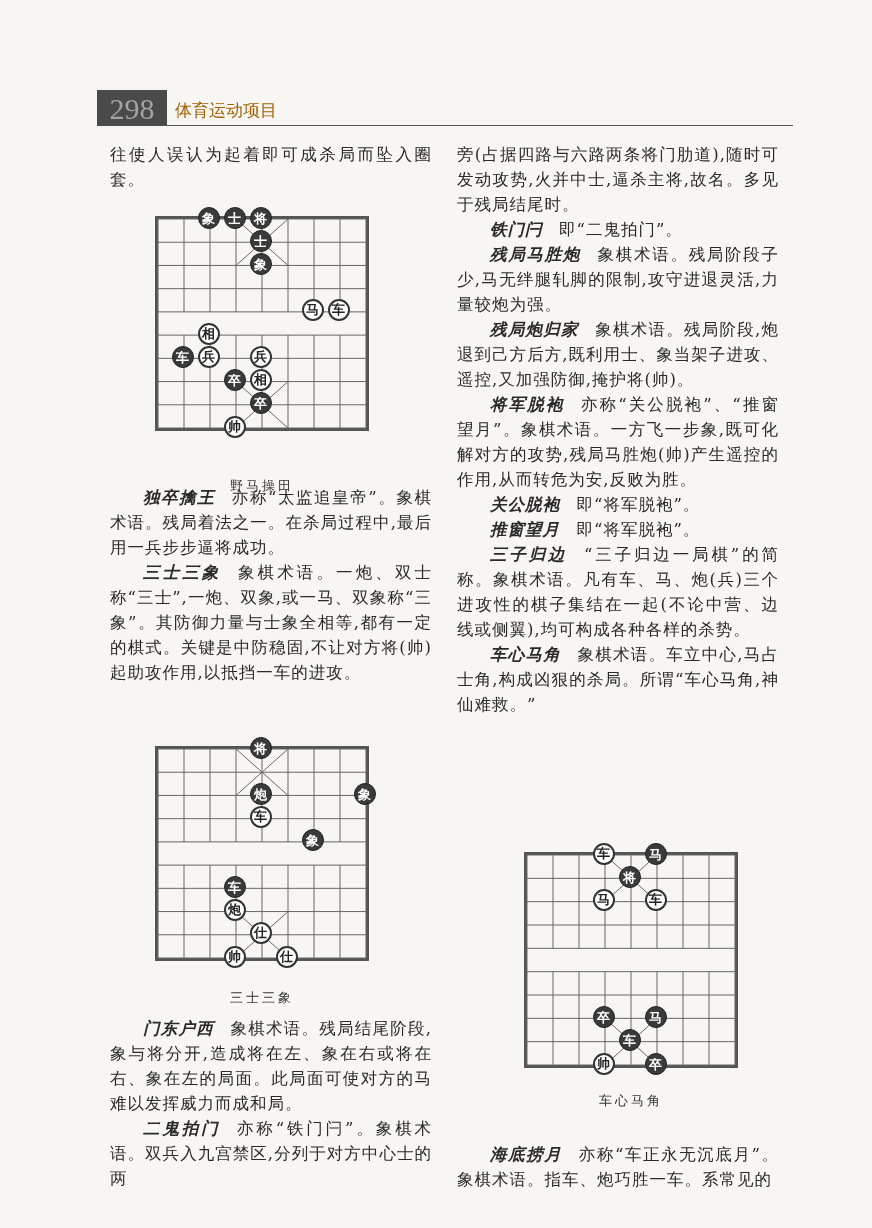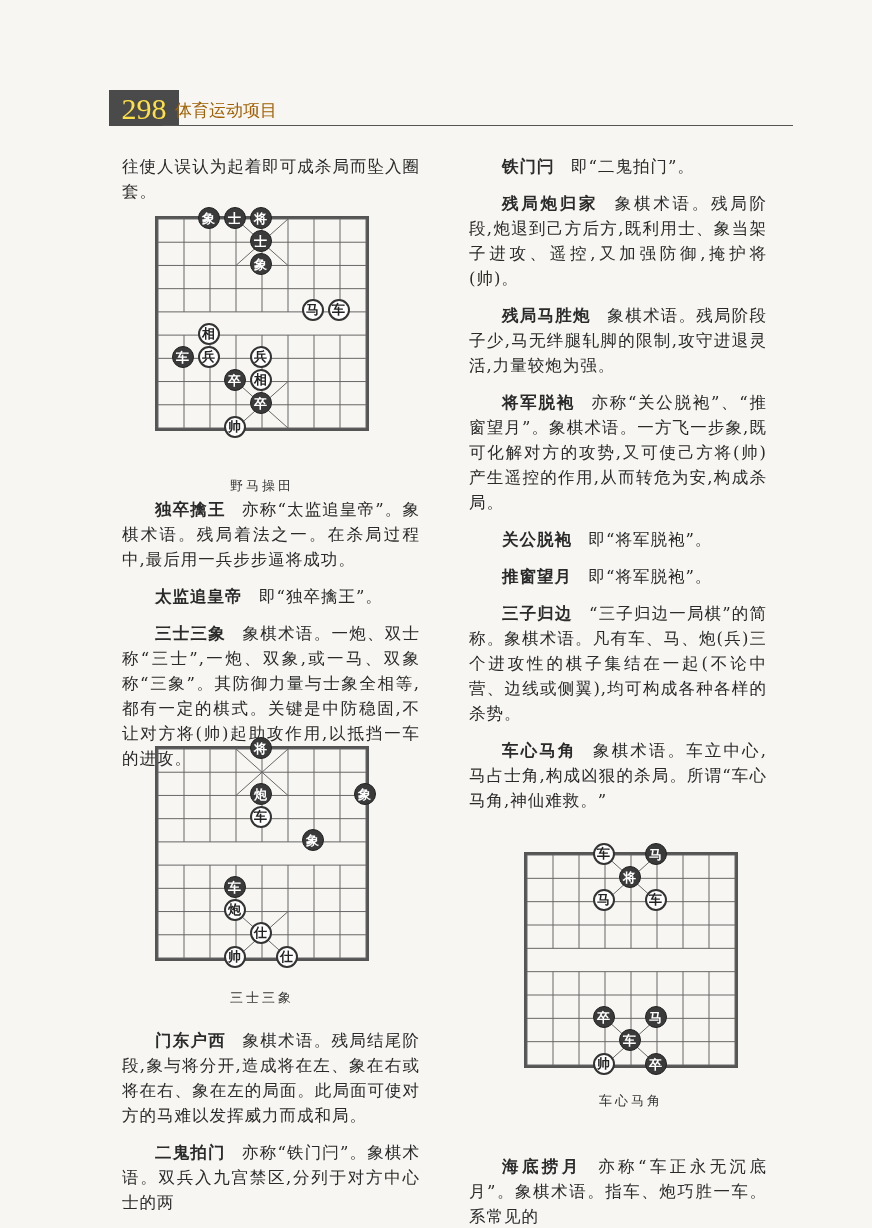--- a/index.html
+++ b/index.html
@@ -4,39 +4,39 @@
 <style>
   html, body { margin: 0; padding: 0; }
   body {
     width: 872px; height: 1228px; position: relative; overflow: hidden;
     background: #f7f6f2;
     font-family: "DejaVu Serif", "Liberation Serif", serif;
     color: #2a2a2a;
   }
   .header { position: absolute; left: 93px; top: 90px; width: 700px; height: 36px; }
   .page-num {
-    position: absolute; left: 16px; top: 0; width: 70px; height: 36px;
-    background: #4a4a4a; color: #fde047;
+    position: absolute; left: 4px; top: 0; width: 70px; height: 36px;
+    background: #4a4a4a; color: #a3a3a3;
     font-family: "Liberation Serif", serif; font-size: 30px; line-height: 38px; text-align: center;
   }
   .section-title {
     position: absolute; left: 82px; top: 8px; font-size: 17px; line-height: 24px; color: #a16207;
     font-family: "DejaVu Sans", sans-serif;
   }
   .header-rule { position: absolute; left: 70px; right: 0; bottom: 0; height: 1px; background: #555; }
 
   .col { position: absolute; top: 142px; width: 322px; }
   .col-left { left: 110px; }
   .col-right { left: 457px; }
   .para {
     font-size: 16.5px; line-height: 25px; letter-spacing: 1px; text-align: justify;
-    margin: 12px; text-indent: 2em;
+    margin: 0; text-indent: 2em;
   }
   .para.noindent { text-indent: 0; }
-  .term { font-family: "DejaVu Sans", sans-serif; font-weight: bold; margin-right: 1em; }
+  .term { font-family: "DejaVu Sans", sans-serif; font-weight: bold; margin-right: 1em; font-style: italic; }
 
   .figure { position: absolute; }
   .board { position: absolute; border: 3px solid #555; box-sizing: border-box; background: transparent; }
   .board svg { position: absolute; left: 0; top: 0; overflow: visible; }
   .caption { position: absolute; font-size: 13px; letter-spacing: 3px; text-align: center; color: #333; }
   .piece {
     position: absolute; width: 22px; height: 22px; border-radius: 50%;
     font-family: "DejaVu Sans", sans-serif; font-size: 13px; font-weight: bold;
     line-height: 22px; text-align: center; box-sizing: border-box;
   }
@@ -104,21 +104,20 @@
       <div class="piece black" style="left: 65.5px; top: 150.056px;">卒</div>
       <div class="piece red" style="left: 91.5px; top: 150.056px;">相</div>
       <div class="piece black" style="left: 91.5px; top: 173.278px;">卒</div>
       <div class="piece red" style="left: 65.5px; top: 196.5px;">帅</div>
     </div>
   <div class="caption" style="left:0; width:214px; top:242px;margin-top:19px;">野马操田</div>
 </div>
 
 <div class="col col-left" style="top:485px;">
   <p class="para"><span class="term">独卒擒王</span><span>亦称“太监追皇帝”。象棋术语。残局着法之一。在杀局过程中,最后用一兵步步逼将成功。</span></p>
-  <p class="para"><span class="term">太监追皇帝</span><span>即“独卒擒王”。</span></p>
   <p class="para"><span class="term">三士三象</span><span>象棋术语。一炮、双士称“三士”,一炮、双象,或一马、双象称“三象”。其防御力量与士象全相等,都有一定的棋式。关键是中防稳固,不让对方将(帅)起助攻作用,以抵挡一车的进攻。</span></p>
 </div>
 
 <div class="figure" style="left:155px; top:746px; width:214px; height:262px;">
   <div class="board" id="board1" style="left:0; top:0; width:214px; height:215px;">
       <svg width="208" height="209">
         <line x1="0" y1="0" x2="208" y2="0" stroke="#666" stroke-width="1"></line>
         <line x1="0" y1="23.22222222222222" x2="208" y2="23.22222222222222" stroke="#666" stroke-width="1"></line>
         <line x1="0" y1="46.44444444444444" x2="208" y2="46.44444444444444" stroke="#666" stroke-width="1"></line>
         <line x1="0" y1="69.66666666666666" x2="208" y2="69.66666666666666" stroke="#666" stroke-width="1"></line>
@@ -162,24 +161,25 @@
     </div>
   <div class="caption" style="left:0; width:214px; top:243px;">三士三象</div>
 </div>
 
 <div class="col col-left" style="top:1016px;">
   <p class="para"><span class="term">门东户西</span><span>象棋术语。残局结尾阶段,象与将分开,造成将在左、象在右或将在右、象在左的局面。此局面可使对方的马难以发挥威力而成和局。</span></p>
   <p class="para"><span class="term">二鬼拍门</span><span>亦称“铁门闩”。象棋术语。双兵入九宫禁区,分列于对方中心士的两</span></p>
 </div>
 
 <div class="col col-right">
+  <p class="para noindent">旁(占据四路与六路两条将门肋道),随时可发动攻势,火并中士,逼杀主将,故名。多见于残局结尾时。</p>
   <p class="para"><span class="term">铁门闩</span><span>即“二鬼拍门”。</span></p>
+  <p class="para"><span class="term">残局马胜炮</span><span>象棋术语。残局阶段子少,马无绊腿轧脚的限制,攻守进退灵活,力量较炮为强。</span></p>
   <p class="para"><span class="term">残局炮归家</span><span>象棋术语。残局阶段,炮退到己方后方,既利用士、象当架子进攻、遥控,又加强防御,掩护将(帅)。</span></p>
-  <p class="para"><span class="term">残局马胜炮</span><span>象棋术语。残局阶段子少,马无绊腿轧脚的限制,攻守进退灵活,力量较炮为强。</span></p>
-  <p class="para"><span class="term">将军脱袍</span><span>亦称“关公脱袍”、“推窗望月”。象棋术语。一方飞一步象,既可化解对方的攻势,又可使己方将(帅)产生遥控的作用,从而转危为安,构成杀局。</span></p>
+  <p class="para"><span class="term">将军脱袍</span><span>亦称“关公脱袍”、“推窗望月”。象棋术语。一方飞一步象,既可化解对方的攻势,残局马胜炮(帅)产生遥控的作用,从而转危为安,反败为胜。</span></p>
   <p class="para"><span class="term">关公脱袍</span><span>即“将军脱袍”。</span></p>
   <p class="para"><span class="term">推窗望月</span><span>即“将军脱袍”。</span></p>
   <p class="para"><span class="term">三子归边</span><span>“三子归边一局棋”的简称。象棋术语。凡有车、马、炮(兵)三个进攻性的棋子集结在一起(不论中营、边线或侧翼),均可构成各种各样的杀势。</span></p>
   <p class="para"><span class="term">车心马角</span><span>象棋术语。车立中心,马占士角,构成凶狠的杀局。所谓“车心马角,神仙难救。”</span></p>
 </div>
 
 <div class="figure" style="left:524px; top:852px; width:214px; height:262px;">
   <div class="board" id="board2" style="left:0; top:0; width:214px; height:216px;">
       <svg width="208" height="210">
         <line x1="0" y1="0" x2="208" y2="0" stroke="#666" stroke-width="1"></line>

